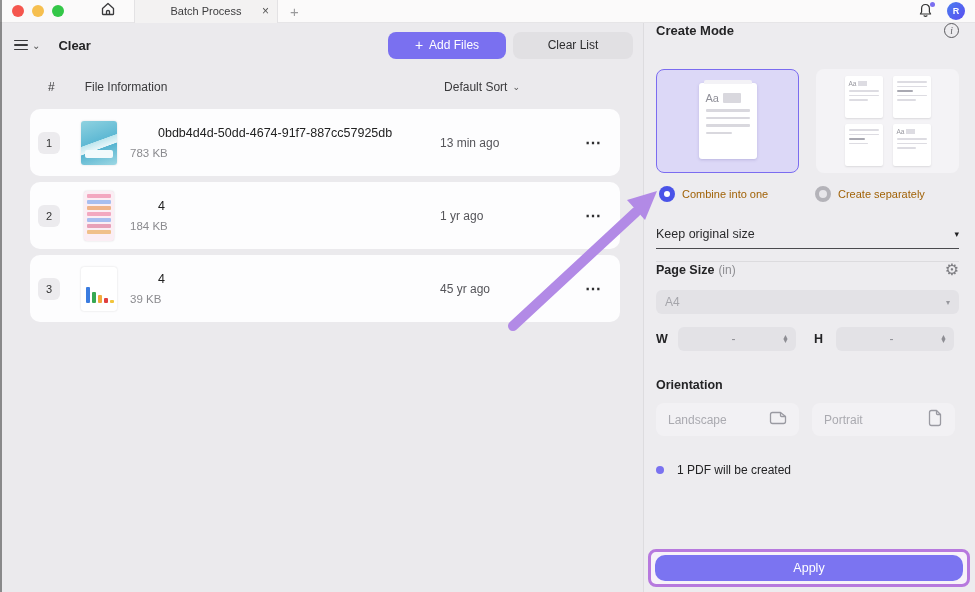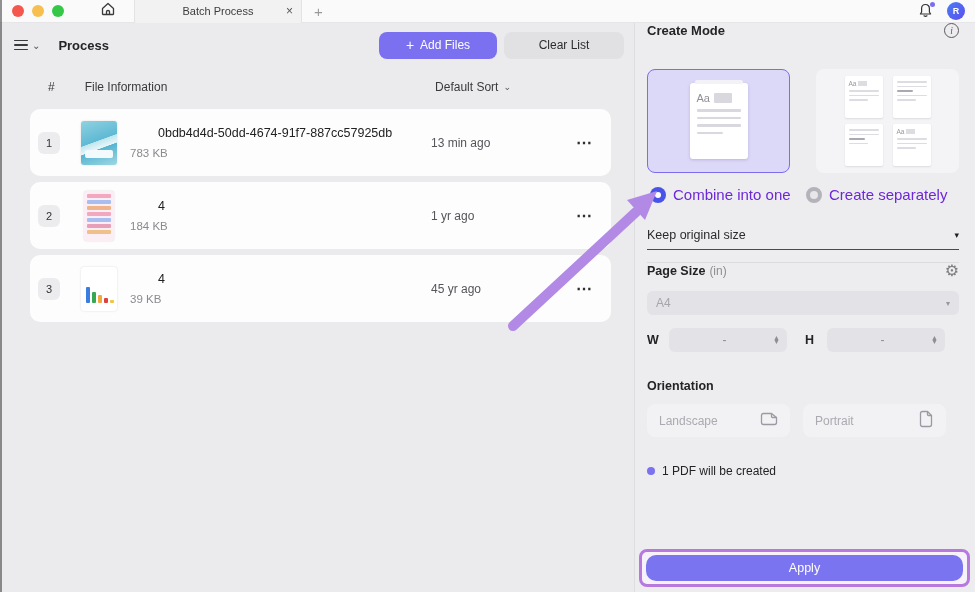--- a/index.html
+++ b/index.html
@@ -5,21 +5,21 @@
   * { margin:0; padding:0; box-sizing:border-box; }
   html,body { width:975px; height:592px; overflow:hidden; }
   body { font-family:"Liberation Sans", sans-serif; background:#ebeaed; position:relative; color:#2b2b2b; }
 
   
   .topbar { height:23px; background:#fbfafa; display:flex; align-items:center; border-bottom:1px solid #e6e5e7; position:relative; z-index:2; }
   .traffic { display:flex; gap:8px; padding:0 12px 0 12px; }
   .light { width:12px; height:12px; border-radius:50%; }
   .light.red { background:#f5564e; } .light.yellow { background:#f6bf4f; } .light.green { background:#34c748; }
   .home-btn { width:28px; height:19px; display:flex; align-items:center; justify-content:center; margin-left:18px; border-radius:4px; }
-  .tab { width:168px; height:23px; margin-left:12px; background:#f3f2f2; border-left:1px solid #e3e2e4; border-right:1px solid #e3e2e4; display:flex; align-items:center; justify-content:center; position:relative; }
+  .tab { width:144px; height:23px; margin-left:12px; background:#f3f2f2; border-left:1px solid #e3e2e4; border-right:1px solid #e3e2e4; display:flex; align-items:center; justify-content:center; position:relative; }
   .tab-title { font-size:11px; color:#3c3c3e; }
   .tab-close { position:absolute; right:8px; font-size:12px; color:#555; line-height:1; cursor:default; }
   .newtab { margin-left:12px; color:#9a9a9c; font-size:15px; line-height:1; }
   .topbar-right { margin-left:auto; display:flex; align-items:center; gap:12px; padding-right:10px; }
   .bell-wrap { position:relative; width:18px; height:18px; }
   .bell-dot { position:absolute; top:0; right:0; width:5px; height:5px; border-radius:50%; background:#7a6ef0; }
   .avatar { width:18px; height:18px; border-radius:50%; background:linear-gradient(135deg,#4a7df0,#5b4ef0); color:#fff; font-size:9px; font-weight:bold; display:flex; align-items:center; justify-content:center; }
 
   
   .main { display:flex; height:569px; }
@@ -61,21 +61,21 @@
   .file-name { font-size:12.5px; color:#222; white-space:nowrap; overflow:hidden; text-overflow:ellipsis;margin-left:28px; }
   .file-size { font-size:11.5px; color:#8b8b8f; margin-top:7px; }
   .file-time { width:132px; font-size:12px; color:#55555a; }
   .row-menu { width:30px; text-align:right; font-size:16px; font-weight:bold; color:#2e2e30; letter-spacing:1px; }
 
   
   .panel-header { height:44px; display:flex; align-items:flex-start; }
   .panel-title { font-size:13px; font-weight:bold; color:#242426; }
   .info-icon { margin-left:auto; width:15px; height:15px; border:1.3px solid #5a5a5e; border-radius:50%; font-size:9.5px; color:#5a5a5e; display:flex; align-items:center; justify-content:center; font-style:italic; font-family:"Liberation Serif", serif; }
 
-  .mode-cards { display:flex; gap:26px; margin-top:2px; }
+  .mode-cards { display:flex; gap:17px; margin-top:2px; }
   .mode-card { width:143px; height:104px; border-radius:8px; display:flex; align-items:center; justify-content:center; }
   .mode-card.selected { background:#dcd8f7; border:1.5px solid #7b6cf0; }
   .mode-card.plain { background:#f4f3f6; }
   .doc-big { width:58px; height:76px; background:#fff; border-radius:3px; position:relative; box-shadow:0 1px 3px rgba(90,80,160,0.25); padding:9px 7px; }
   .doc-big:before { content:""; position:absolute; top:-3px; left:5px; right:5px; height:4px; background:#f3f2f6; border-radius:2px 2px 0 0; }
   .doc-head { display:flex; align-items:center; gap:4px; }
   .doc-aa { font-size:11px; color:#8f8f98; }
   .doc-img { width:18px; height:10px; background:#d9d8de; border-radius:1px; }
   .doc-line { height:2.5px; background:#d9d8de; border-radius:1px; margin-top:5px; }
   .doc-line.short { width:60%; }
@@ -87,21 +87,21 @@
   .mini-line { height:1.6px; background:#dddce2; border-radius:1px; margin-top:3px; }
   .mini-line.dark { background:#a9a9b2; width:55%; }
   .mini-line.short { width:65%; }
 
   .mode-radios { display:flex; margin-top:13px; }
   .radio-item { display:flex; align-items:center; gap:7px; }
   .radio-item.first { width:156px; margin-left:3px; }
   .radio-sel { width:16px; height:16px; border-radius:50%; background:#4a53e8; display:flex; align-items:center; justify-content:center; }
   .radio-sel .dot { width:6px; height:6px; border-radius:50%; background:#fff; }
   .radio-unsel { width:16px; height:16px; border-radius:50%; background:#e7e6ea; border:4px solid #b4b3b9; }
-  .radio-label { font-size:15px; color:#6d28d9; }
+  .radio-label { font-size:11px; color:#a16207; }
 
   .size-select { margin-top:17px; height:30px; display:flex; align-items:center; border-bottom:1px solid #4a4a4e; }
   .size-select-value { font-size:12.5px; color:#2b2b2d; }
   .size-select .caret { margin-left:auto; font-size:9px; color:#1f1f21; }
 
   .divider { height:1px; background:#dcdbde; margin-top:12px; }
 
   .pagesize-row { display:flex; align-items:center; }
   .pagesize-label { font-size:12.5px; font-weight:bold; color:#242426; }
   .pagesize-unit { font-size:12px; color:#8e8e92; margin-left:4px; }
@@ -118,21 +118,21 @@
   .spin-value { flex:1; text-align:center; font-size:12px; color:#8e8e94; }
   .spin-arrows { display:flex; flex-direction:column; line-height:0.6; }
   .spin-arrows span { font-size:7px; color:#8e8e94; }
 
   .orient-label { margin-top:27px; font-size:12.5px; font-weight:bold; color:#242426; }
   .orient-row { margin-top:11px; display:flex; gap:13px; }
   .orient-btn { width:143px; height:33px; background:#f2f1f4; border-radius:8px; display:flex; align-items:center; padding:0 12px; }
   .orient-text { font-size:12px; color:#aaaab0; }
   .orient-icon { margin-left:auto; }
 
-  .status-row { margin-top:27px; display:flex; align-items:center; gap:7px; }
+  .status-row { margin-top:27px; display:flex; align-items:center; gap:13px; }
   .status-dot { width:8px; height:8px; border-radius:50%; background:#7a72f0; }
   .status-text { font-size:12px; color:#232325; }
 
   .apply-highlight { position:absolute; left:4px; right:5px; bottom:5px; height:38px; border:3.5px solid #b779de; border-radius:8px; background:#f7f2f9; padding:3px 4px; }
   .apply-btn { width:100%; height:100%; background:#7b74f1; border:none; border-radius:10px; color:#fff; font-size:12.5px; font-family:inherit; }
 
   
   .arrow-overlay { position:absolute; inset:0; width:975px; height:592px; pointer-events:none; z-index:5; }
   .screen-edge { position:absolute; left:0; top:0; width:2px; height:592px; background:rgba(40,40,40,0.5); z-index:6; }
 </style>
@@ -179,21 +179,21 @@
   <div class="left-pane">
     <div class="left-toolbar">
       <div class="hamburger">
         <span class="ham-lines">
             <span></span>
             <span></span>
             <span></span>
           </span>
         <span class="ham-chevron">⌄</span>
       </div>
-      <span class="create-label">Process</span>
+      <span class="create-label">Clear</span>
       <div class="toolbar-buttons">
         <button class="btn-addfiles">
           <span class="plus">+</span>
           <span>Add Files</span>
         </button>
         <button class="btn-clearlist">Clear List</button>
       </div>
     </div>
 
     <div class="list-header">

